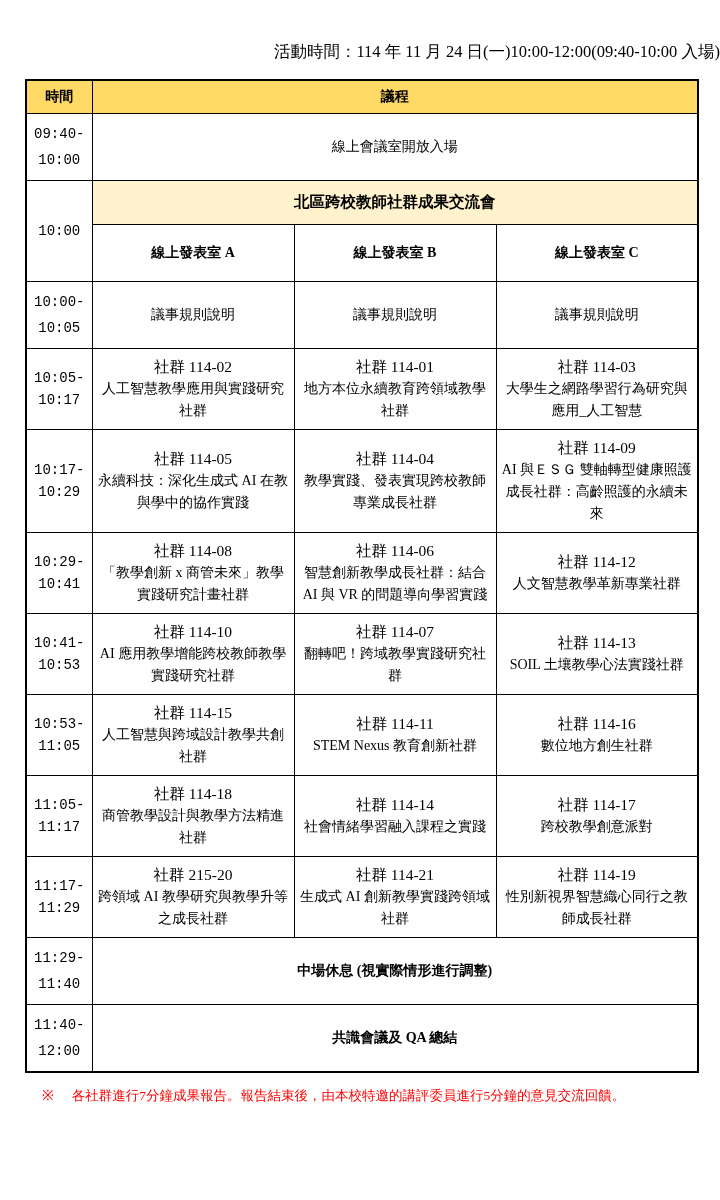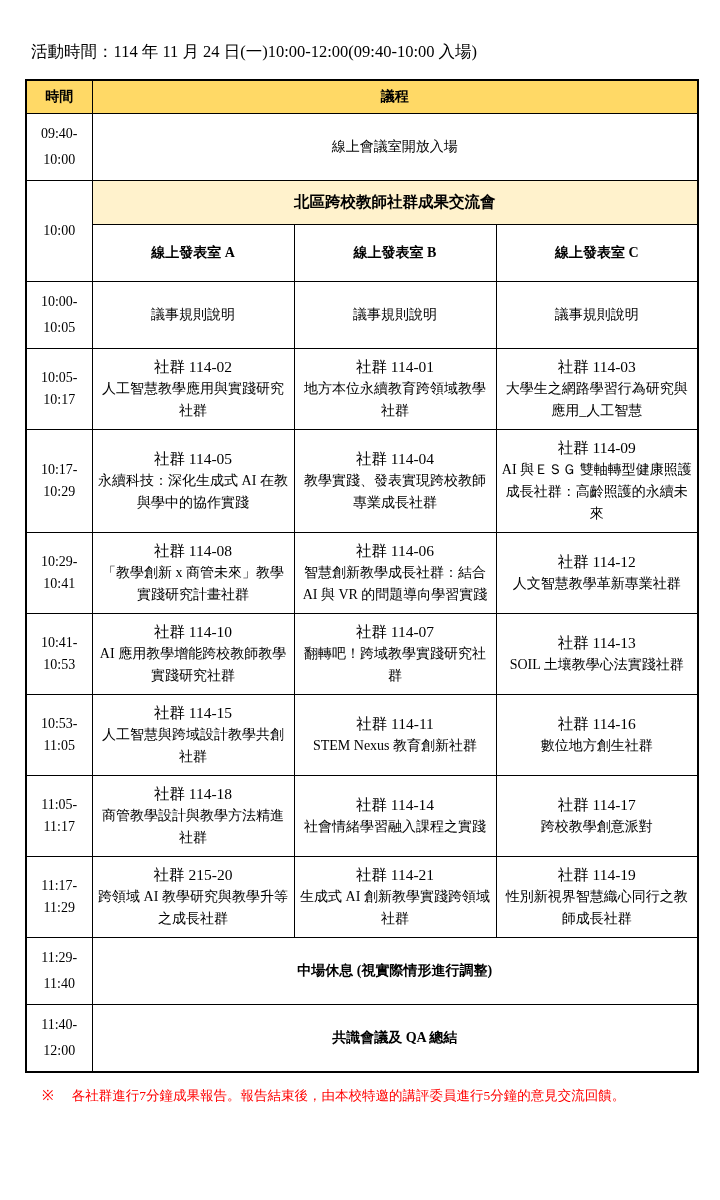--- a/index.html
+++ b/index.html
@@ -14,23 +14,24 @@
   .page { padding-top: 36px; }
 
   .title {
     text-align: center;
     font-size: 19.5px;
     font-weight: bold;
     line-height: 33px;
     letter-spacing: 0.5px;
   }
   .activity {
-    margin: 4px 0 0 31px;
+    margin: 4px 0 0 56px;
     font-size: 16.5px;
     line-height: 24px;
+    text-align: right;
   }
 
   table.schedule {
     border-collapse: collapse;
     margin: 15px 0 0 25px;
     width: 672px;
     table-layout: fixed;
   }
   table.schedule td {
     border: 1px solid #000000;
@@ -48,20 +49,21 @@
   .r-header td {
     height: 33px;
     background: #FFD966;
     font-weight: bold;
     font-size: 16px;
   }
   td.time {
     font-size: 16px;
     line-height: 26px;
     padding: 0 3px;
+    font-family: Liberation Mono, monospace;
   }
   .r-admission td { height: 50px; }
   td.full { font-size: 15.5px; }
   .r-section td.section {
     height: 44px;
     background: #FFF2CC;
     font-weight: bold;
     font-size: 15.5px;
   }
   .r-rooms td {

